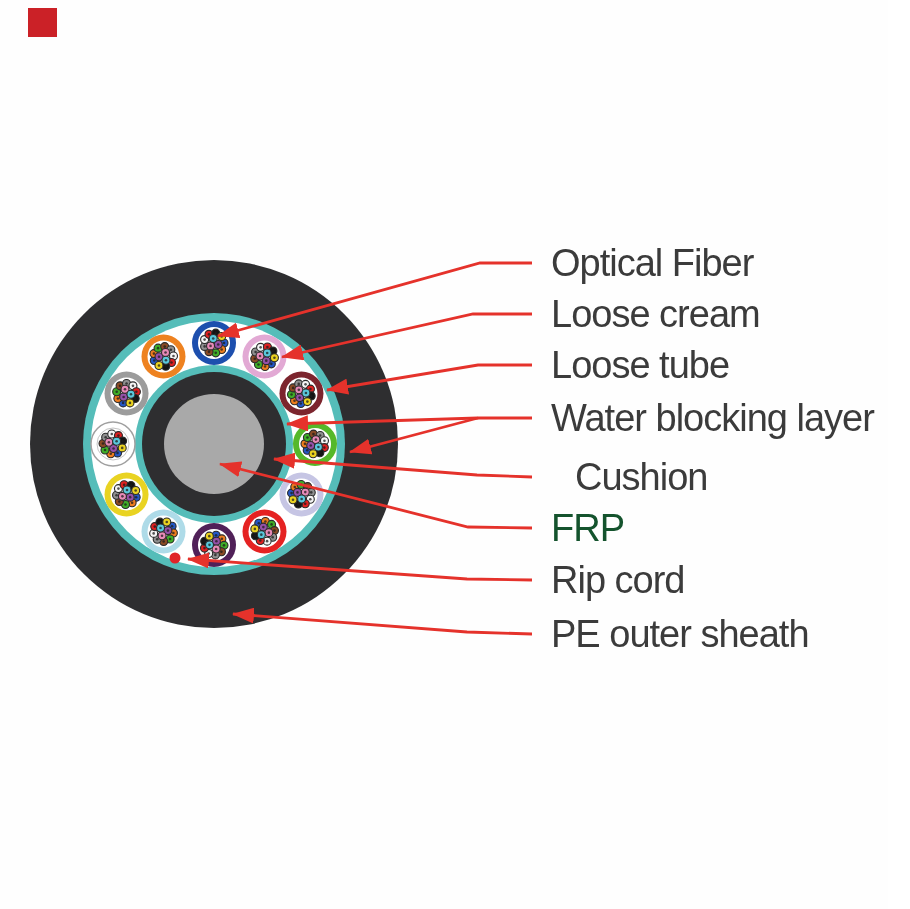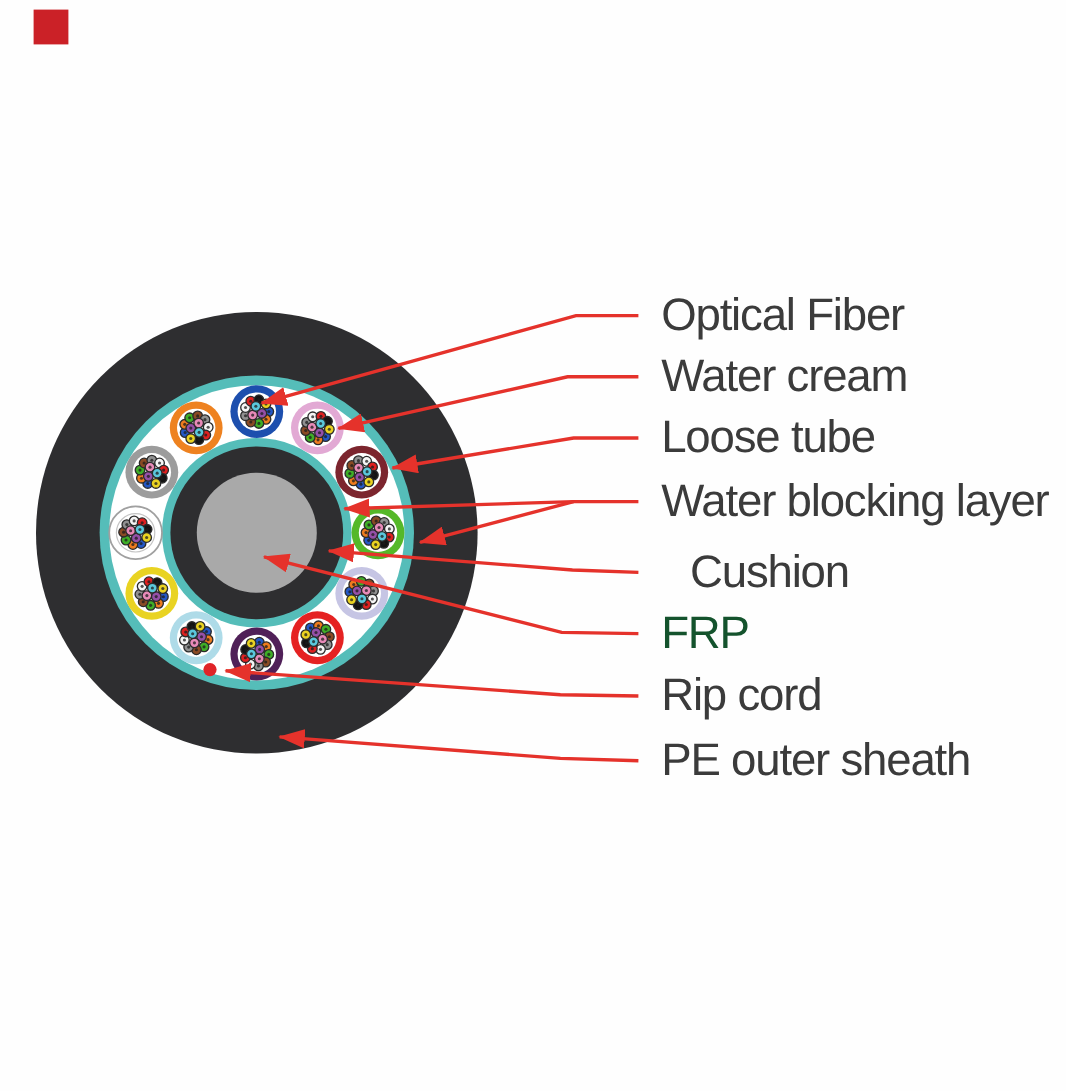--- a/index.html
+++ b/index.html
@@ -358,21 +358,21 @@
         <path d="M478,418 L350,452" fill="none" stroke="#e5322b" stroke-width="2.8" marker-end="url(#arrowhead)"></path>
         <path d="M532,477 L477,475 L274,459" fill="none" stroke="#e5322b" stroke-width="2.8" marker-end="url(#arrowhead)"></path>
         <path d="M532,528 L468,527 L220,464" fill="none" stroke="#e5322b" stroke-width="2.8" marker-end="url(#arrowhead)"></path>
         <path d="M532,580 L467,579 L188,559" fill="none" stroke="#e5322b" stroke-width="2.8" marker-end="url(#arrowhead)"></path>
         <path d="M532,634 L467,632 L233,614" fill="none" stroke="#e5322b" stroke-width="2.8" marker-end="url(#arrowhead)"></path>
       </g>
   </svg>
 
   <div class="label-column">
       <div class="cable-label" style="left: 551px; top: 243px; color: rgb(59, 59, 59);">Optical Fiber</div>
-      <div class="cable-label" style="left: 551px; top: 294px; color: rgb(59, 59, 59);">Water cream</div>
+      <div class="cable-label" style="left: 551px; top: 294px; color: rgb(59, 59, 59);">Loose cream</div>
       <div class="cable-label" style="left: 551px; top: 398px; color: rgb(59, 59, 59);">Water blocking layer</div>
       <div class="cable-label" style="left: 551px; top: 345px; color: rgb(59, 59, 59);">Loose tube</div>
       <div class="cable-label" style="left: 551px; top: 457px; color: rgb(59, 59, 59); margin-left: 24px;">Cushion</div>
       <div class="cable-label" style="left: 551px; top: 508px; color: #14532d;">FRP</div>
       <div class="cable-label" style="left: 551px; top: 614px; color: rgb(59, 59, 59);">PE outer sheath</div>
       <div class="cable-label" style="left: 551px; top: 560px; color: rgb(59, 59, 59);">Rip cord</div>
     </div>
 
 </div>
 

